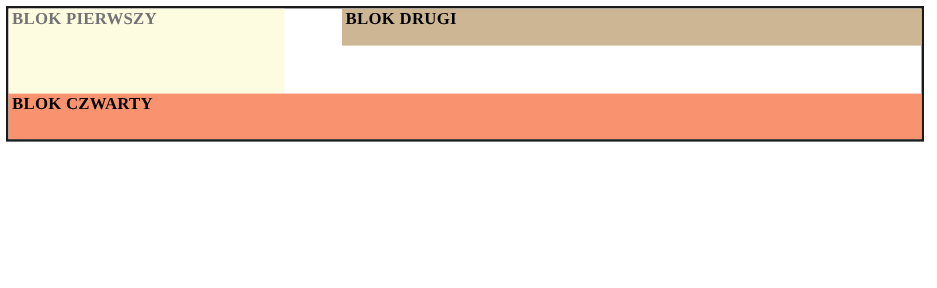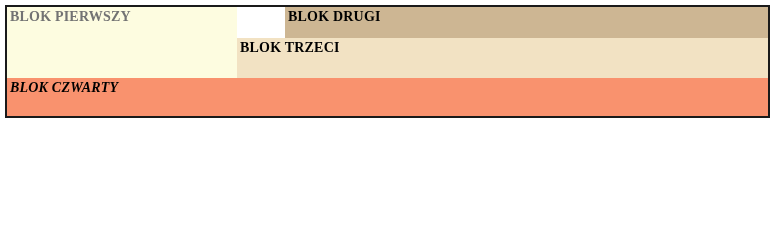--- a/index.html
+++ b/index.html
@@ -82,43 +82,39 @@
 
   #block-trzeci {
     flex: 1 1 auto;
     width: 100%;
   }
 
   #block-czwarty {
     width: 100%;
     height: 100%;
     flex: 1 1 auto;
-    font-style: italic;
   }
 </style>
 </head>
 <body>
 
 <div id="layout-frame" style="border-color: rgb(26, 26, 26); background-color: rgb(255, 255, 255);">
 
   <div class="region-row" id="upper-section">
 
     <div class="block" id="block-pierwszy" style="background-color: rgb(253, 252, 224);">
       <span class="block-label" style="color: #737373;">BLOK PIERWSZY</span>
     </div>
 
     <div id="right-column">
 
       <div class="block" id="block-drugi" style="background-color: rgb(205, 182, 147);">
         <span class="block-label" style="color: rgb(0, 0, 0);">BLOK DRUGI</span>
       </div>
 
-      <div class="block" id="block-trzeci" style="background-color: rgb(242, 226, 195);">
-        <span class="block-label" style="color: rgb(0, 0, 0);">BLOK TRZECI</span>
-      </div>
 
     </div>
 
   </div>
 
   <div class="region-row" id="lower-section">
 
     <div class="block" id="block-czwarty" style="background-color: rgb(249, 146, 110);">
       <span class="block-label" style="color: rgb(0, 0, 0);">BLOK CZWARTY</span>
     </div>

